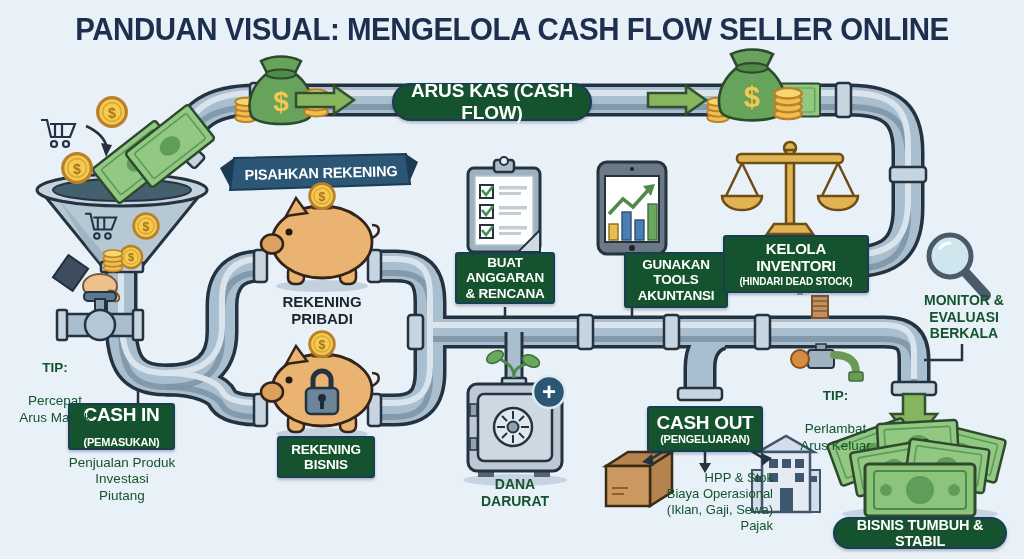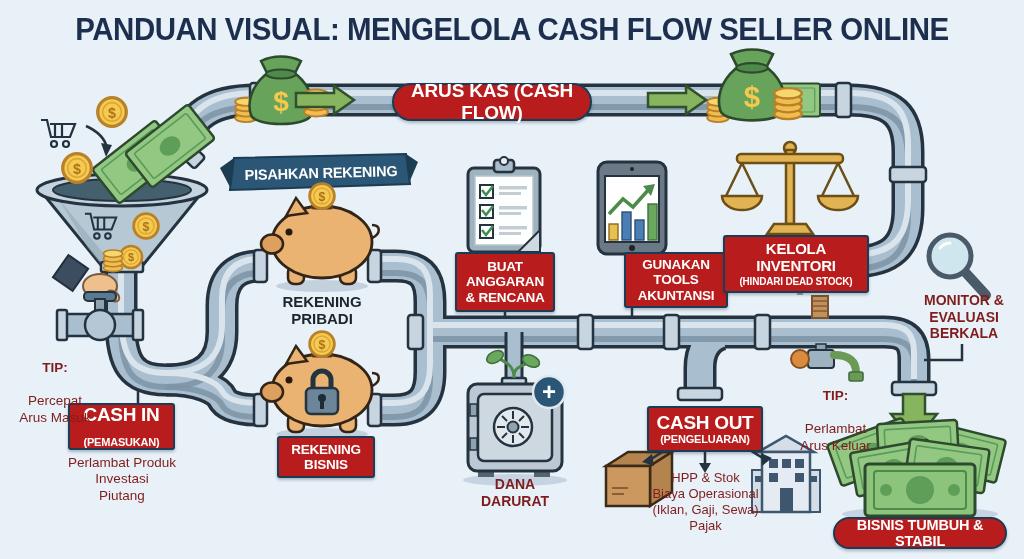--- a/index.html
+++ b/index.html
@@ -14,36 +14,36 @@
   .pipe-hi use{stroke:#d9e4ec;stroke-width:6;fill:none;transform:translate(0,-7px);}
   .tpipe-outline use{stroke:#24333f;stroke-width:19;fill:none;}
   .tpipe-body use{stroke:#a9bece;stroke-width:13;fill:none;}
 
   .coupling{fill:#c6d5e0;stroke:#24333f;stroke-width:2.5;}
   .thinline{stroke:#24333f;stroke-width:2.5;fill:none;}
   .darkfill{fill:#24333f;}
 
   
   .abs{position:absolute;box-sizing:border-box;}
-  .box{background:#b91c1c;color:#fff;font-weight:bold;text-align:center;
+  .box{background:#14532d;color:#fff;font-weight:bold;text-align:center;
        display:flex;flex-direction:column;justify-content:center;align-items:center;
        border:2px solid #1b3c55;box-shadow:0 2px 3px rgba(30,50,70,.3);}
   .rounded{border-radius:3px;}
   .pill{border-radius:20px;}
   .box-big{font-size:19px;line-height:1.05;letter-spacing:-.3px;}
   .box-small{font-size:11px;letter-spacing:-.2px;margin-top:1px;}
   .box-mid{font-size:13.5px;line-height:1.13;letter-spacing:-.2px;white-space:pre-line;}
   .kelola-big{font-size:15px;line-height:1.12;letter-spacing:-.2px;white-space:pre-line;}
   .kelola-small{font-size:10px;margin-top:1px;letter-spacing:-.2px;}
   .pill-text{font-size:19px;letter-spacing:-.2px;}
   .outcome-text{font-size:14.5px;letter-spacing:-.2px;}
   .ribbon-text{font-size:14.5px;letter-spacing:-.2px;}
   .ribbon-wrap{color:#fff;font-weight:bold;text-align:center;display:flex;align-items:center;
        justify-content:center;transform:rotate(-1.5deg);}
-  .note{color:#7f1d1d;text-align:center;white-space:pre-line;font-size:13.5px;line-height:1.22;}
+  .note{color:#14532d;text-align:center;white-space:pre-line;font-size:13.5px;line-height:1.22;}
   .note-bold{font-weight:bold;font-size:14px;line-height:1.18;}
   .rek-label{color:#1c242c;font-weight:bold;font-size:15px;line-height:1.12;text-align:center;white-space:pre-line;}
   .tip .tip-t{display:block;font-weight:bold;font-size:13.5px;}
   .tip .tip-x{display:block;font-size:13.5px;line-height:1.2;white-space:pre-line;}
   .title{width:100%;text-align:center;color:#1d2f4e;font-weight:bold;font-size:31px;
          letter-spacing:-.5px;transform:scaleX(.95);}
 </style>
 </head>
 <body>
 
@@ -410,21 +410,21 @@
 </div>
 
 <div class="abs rek-label" style="left:262px;top:294px;width:120px;">REKENING
 PRIBADI</div>
 
 <div class="abs box rounded" style="left:277px;top:436px;width:98px;height:42px;">
   <span class="box-mid">REKENING
 BISNIS</span>
 </div>
 
-<div class="abs box rounded" style="left:455px;top:252px;width:100px;height:60px;">
+<div class="abs box rounded" style="left:455px;top:252px;width:100px;height:52px;">
   <span class="box-mid">BUAT
 ANGGARAN
 &amp; RENCANA</span>
 </div>
 
 <div class="abs box rounded" style="left:580px;top:252px;width:104px;height:56px;margin-left:44px;">
   <span class="box-mid">GUNAKAN
 TOOLS
 AKUNTANSI</span>
 </div>
@@ -436,38 +436,38 @@
 </div>
 
 <div class="abs note note-bold" style="left:912px;top:292px;width:104px;">MONITOR &amp;
 EVALUASI
 BERKALA</div>
 
 <div class="abs box rounded" style="left:68px;top:403px;width:107px;height:47px;justify-content:space-between;">
   <span class="box-big">CASH IN</span>
   <span class="box-small">(PEMASUKAN)</span>
 </div>
-<div class="abs note" style="left:37px;top:455px;width:170px;">Perlambat Produk
+<div class="abs note" style="left:37px;top:455px;width:170px;">Penjualan Produk
 Investasi
 Piutang</div>
 
 <div class="abs note tip" style="left:5px;top:344px;width:100px;">
   <span class="tip-t">TIP:</span>
   <span class="tip-x">Percepat
 Arus Masuk</span>
 </div>
 
 <div class="abs note note-bold" style="left:465px;top:476px;width:100px;">DANA
 DARURAT</div>
 
 <div class="abs box rounded" style="left:647px;top:406px;width:116px;height:46px;">
   <span class="box-big">CASH OUT</span>
   <span class="box-small">(PENGELUARAN)</span>
 </div>
-<div class="abs note" style="left:638px;top:470px;width:135px;font-size:13px;">HPP &amp; Stok
+<div class="abs note" style="left:638px;top:470px;width:135px;font-size:13px;text-align:right;">HPP &amp; Stok
 Biaya Operasional
 (Iklan, Gaji, Sewa)
 Pajak</div>
 
 <div class="abs note tip" style="left:788px;top:372px;width:95px;">
   <span class="tip-t">TIP:</span>
   <span class="tip-x">Perlambat
 Arus Keluar</span>
 </div>
 

